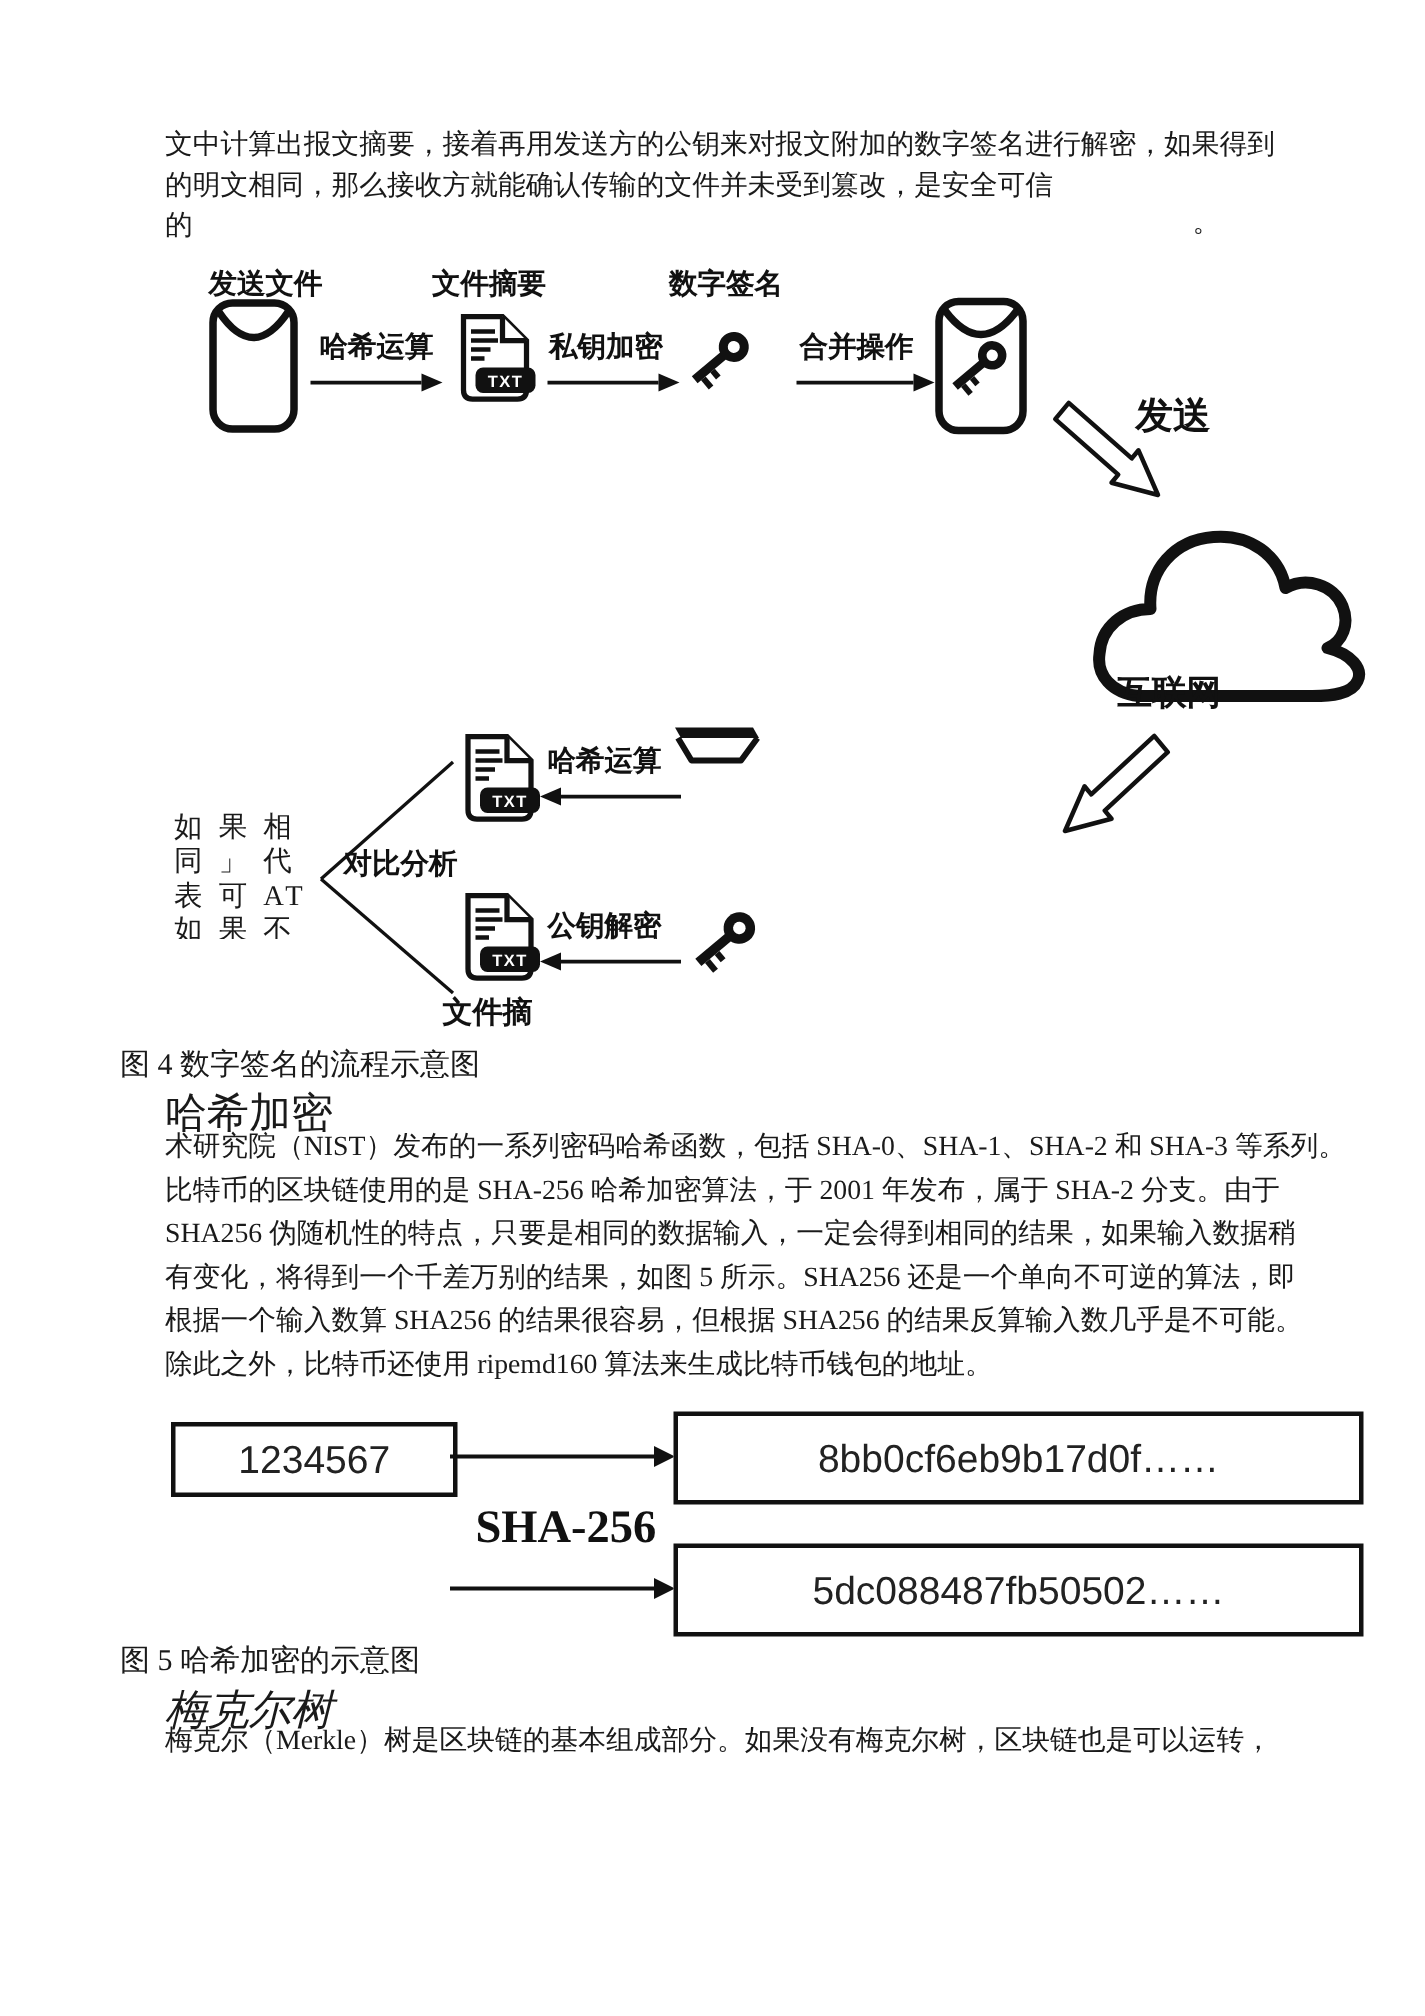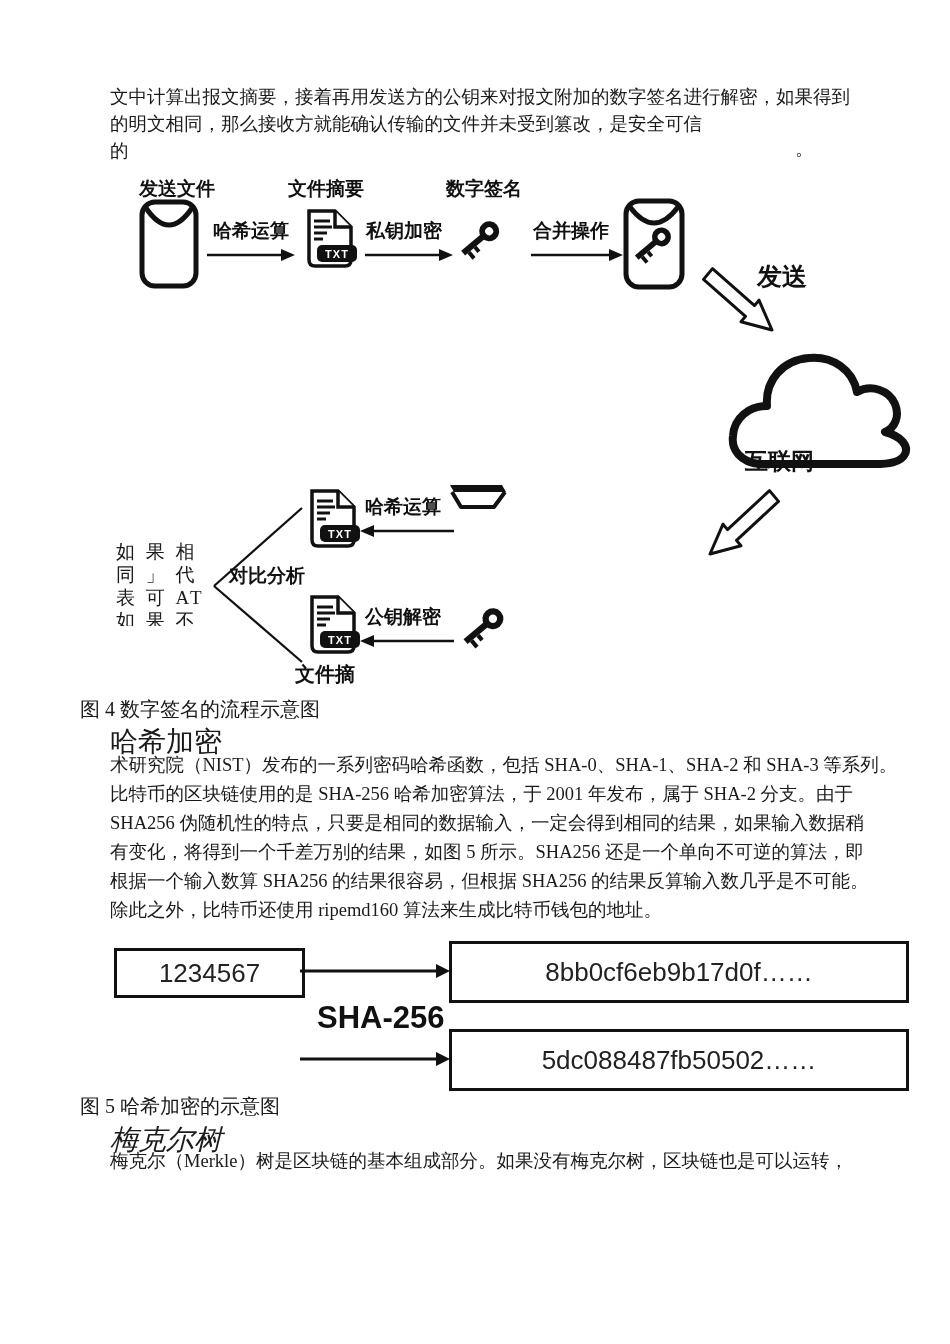--- a/index.html
+++ b/index.html
@@ -1,20 +1,20 @@
 <!DOCTYPE html>
 <html><head>
 <meta charset="utf-8">
 <style>
   html,body{margin:0;padding:0;background:#fff;}
   .page{position:relative;width:950px;height:1344px;background:#ffffff;overflow:hidden;
         font-family:"Liberation Serif","DejaVu Serif",serif;color:#1a1a1a;}
   .abs{position:absolute;}
   .serif{font-family:"Liberation Serif","DejaVu Serif",serif;}
-  .sans{font-family:Liberation Sans, sans-serif;text-align:center;}
+  .sans{font-family:Liberation Serif, serif;text-align:center;}
   .bodytext{font-size:18.5px;line-height:27px;white-space:nowrap;}
   .para2 .ln{height:29px;line-height:29px;font-size:18.5px;white-space:nowrap;}
   .dlabel{font-family:"Liberation Sans","DejaVu Sans",sans-serif;font-weight:bold;
           font-size:19px;white-space:nowrap;color:#111;}
   .caption{width:740px;left:80px;text-align:left;font-size:20px;}
   .heading{font-size:28px;}
   .iobox{border:3px solid #111;display:flex;align-items:center;justify-content:center;
          font-family:"Liberation Sans","DejaVu Sans",sans-serif;font-size:26px;color:#222;background:#fff;}
   .cmpblock{width:86px;height:86px;overflow:hidden;font-size:19px;line-height:23px;letter-spacing:3px;white-space:nowrap;}
   svg{display:block;overflow:visible;}

